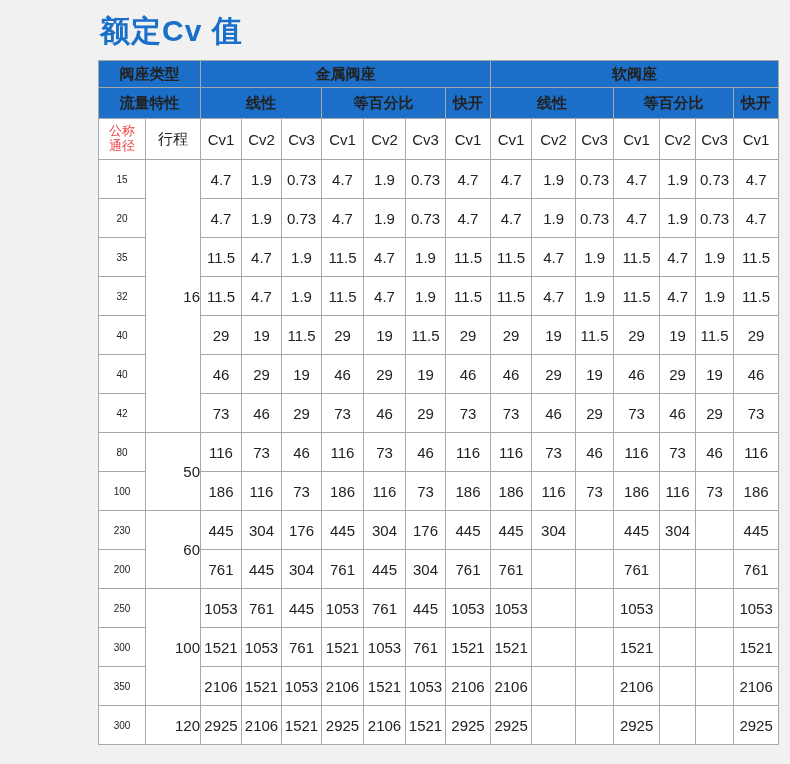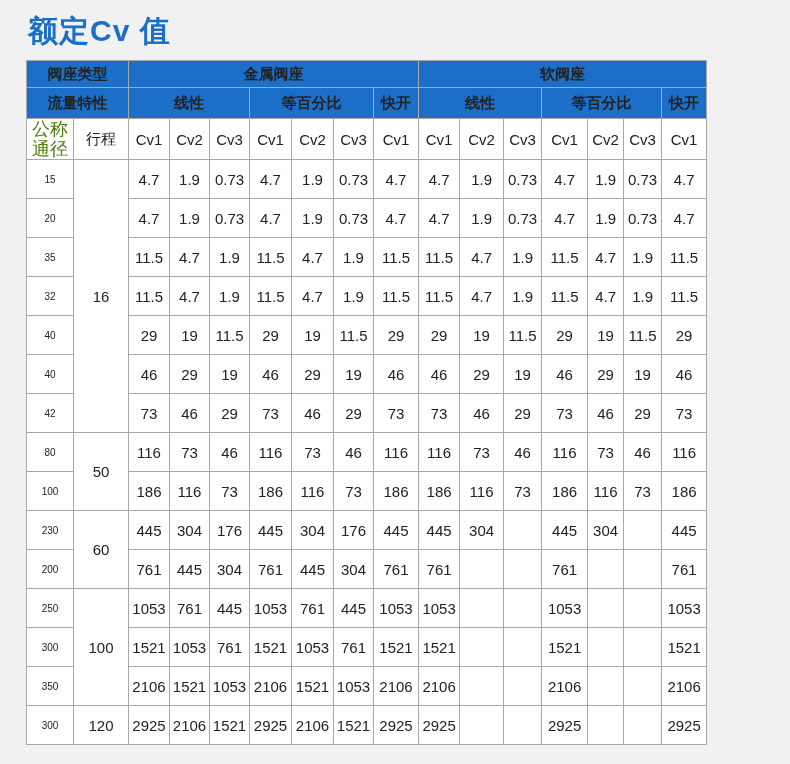--- a/index.html
+++ b/index.html
@@ -8,21 +8,21 @@
     background: #f1f1f2;
     width: 790px;
     height: 764px;
     font-family: "Liberation Sans", "DejaVu Sans", sans-serif;
     overflow: hidden;
   }
   .page {
     width: 790px;
     height: 764px;
     box-sizing: border-box;
-    padding-left: 26px;
+    padding-left: 98px;
   }
   .page-title {
     color: #1a6fc8;
     font-size: 30px;
     font-weight: 700;
     letter-spacing: 1px;
     padding: 13px 0 11px 2px;
     line-height: 1.2;
   }
   table.cv-table {
@@ -45,27 +45,27 @@
   tr.hrow2 td { height: 30px; }
   tr.hrow3 td { height: 40px; }
   td.blue {
     background: #1b6fc8;
     color: #ffffff;
     font-weight: 700;
     font-size: 16px;
     border-color: #1159a2;
   }
   td.dn-header div {
-    font-size: 18px;
+    font-size: 13px;
     line-height: 1.12;
-    color: #4d7c0f;
+    color: #ef4444;
   }
   tbody td { height: 38px; color: #262626; }
   tbody td.dn-cell { font-size: 10px; }
-  tbody td.stroke-cell { font-size: 15px; }
+  tbody td.stroke-cell { font-size: 15px; text-align: right; }
 </style>
 </head>
 <body>
 
 <div class="page">
   <div class="page-title">额定Cv 值</div>
 
   <table class="cv-table">
     <colgroup>
       <col style="width:47px">

